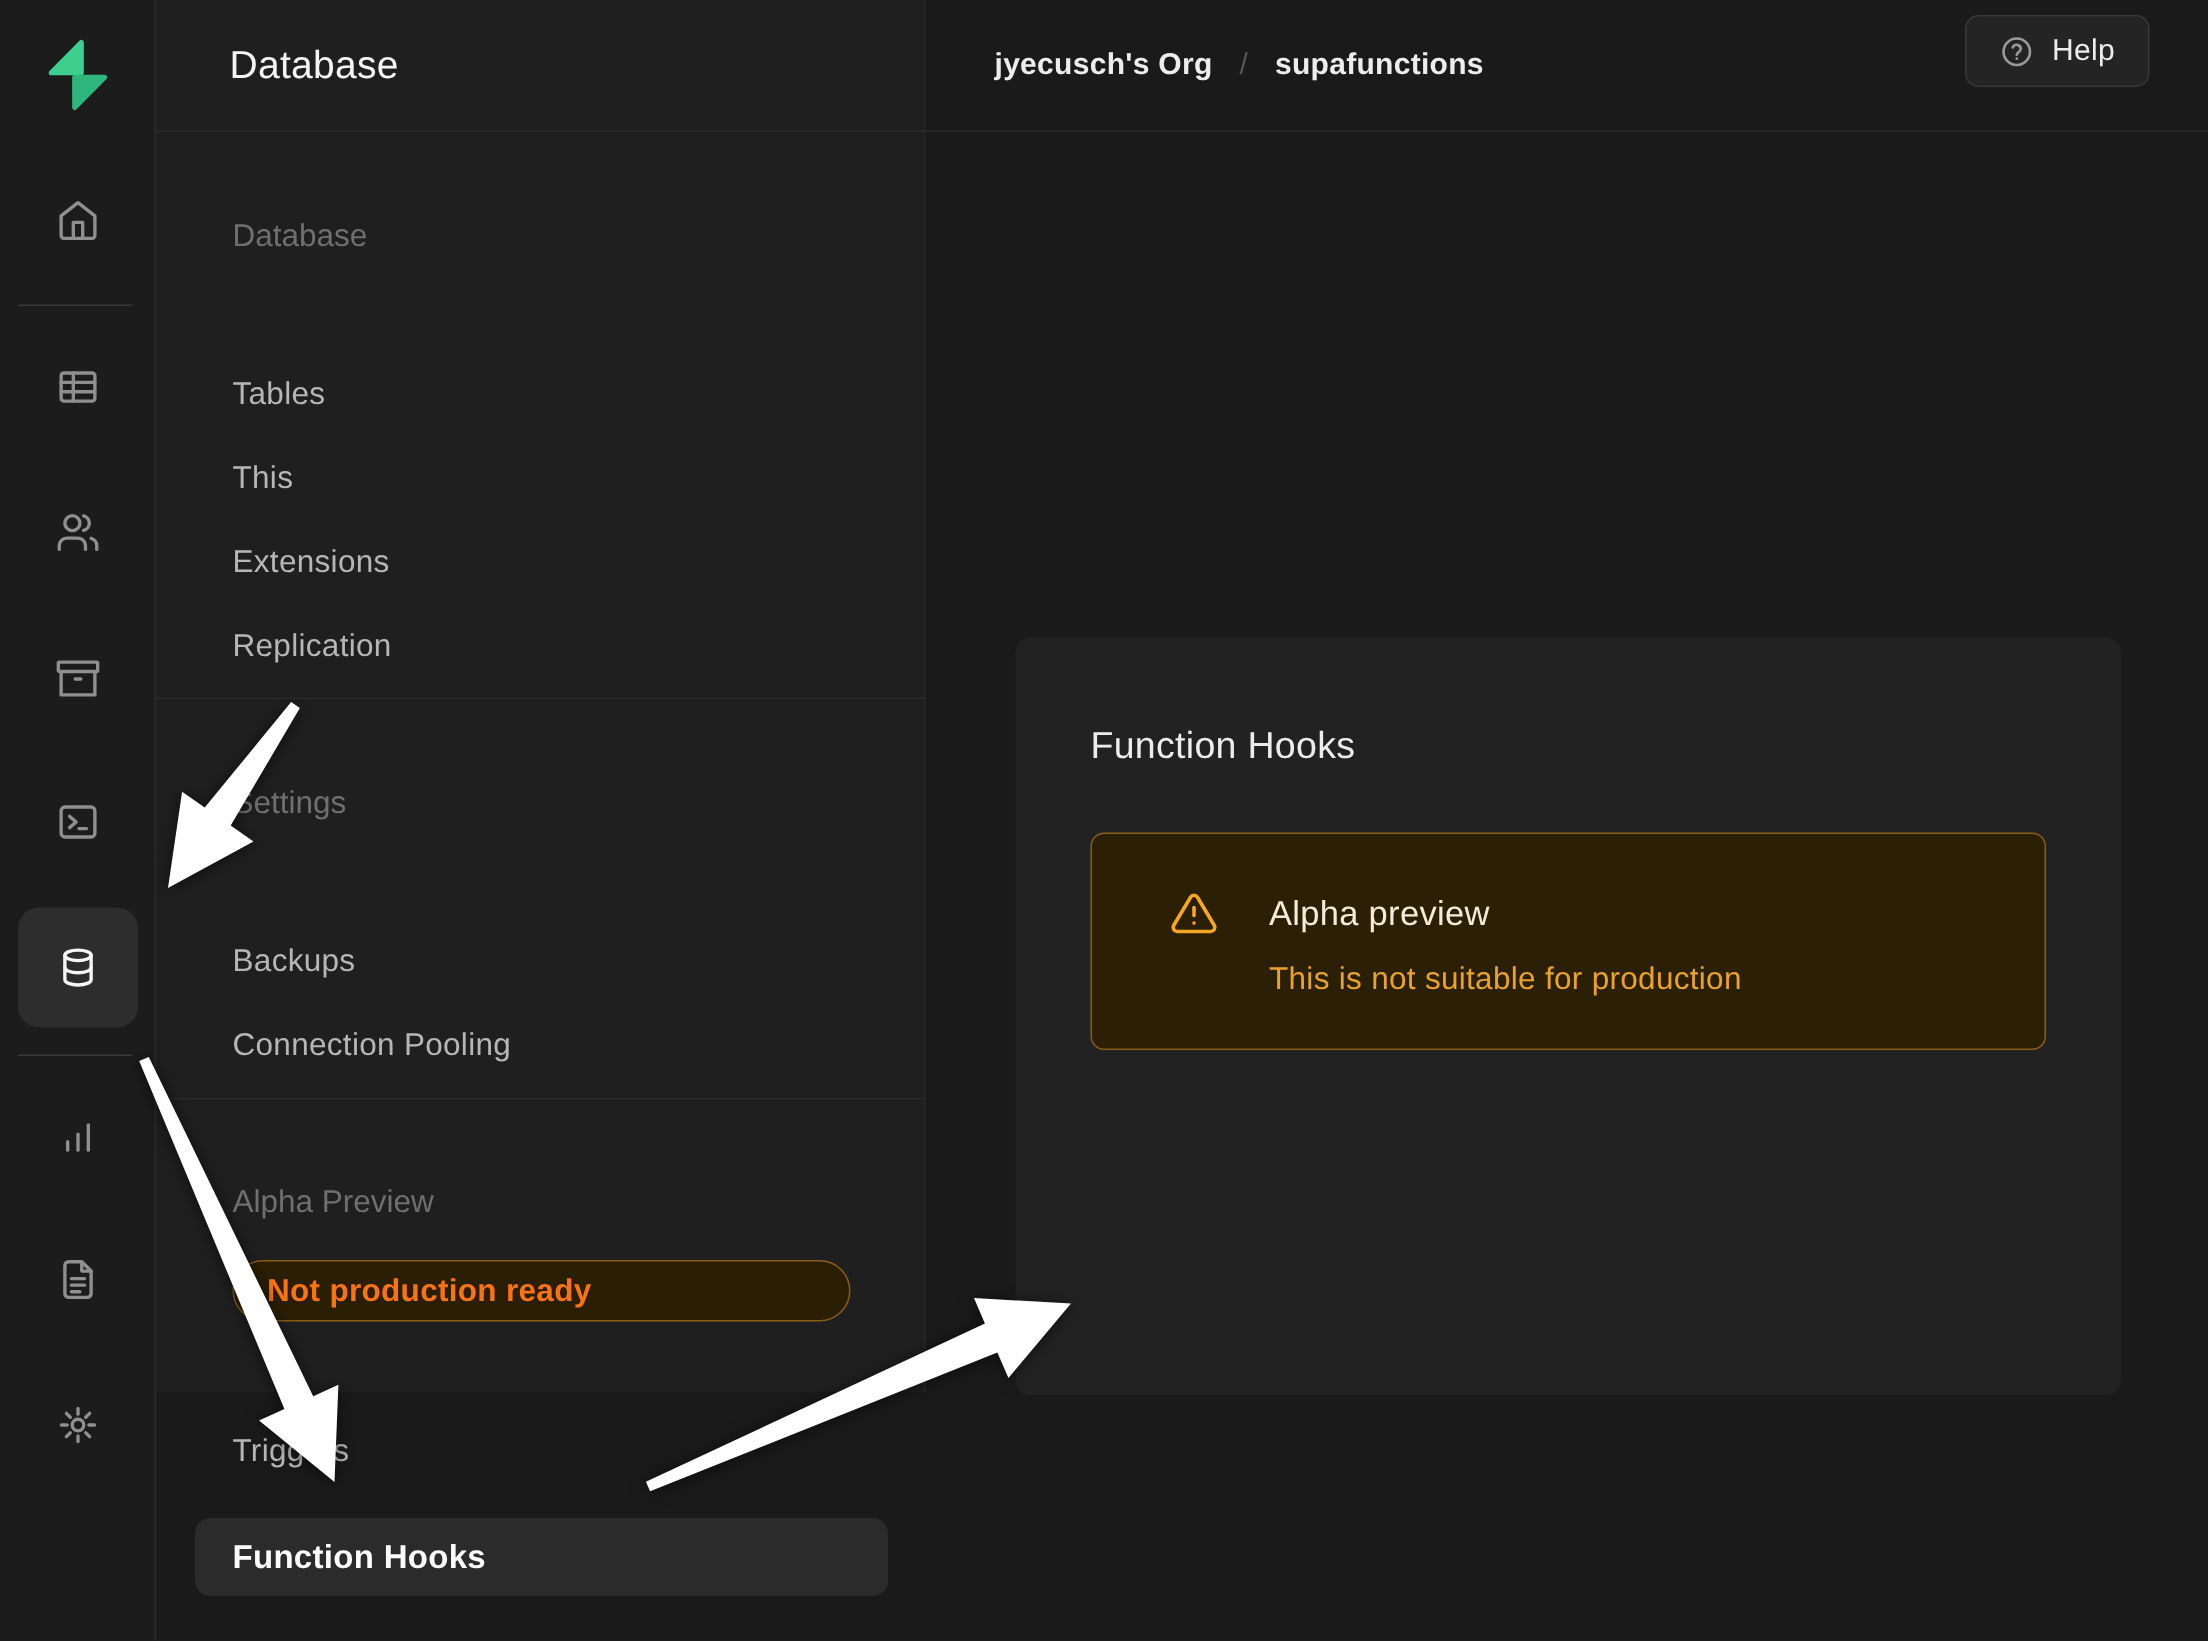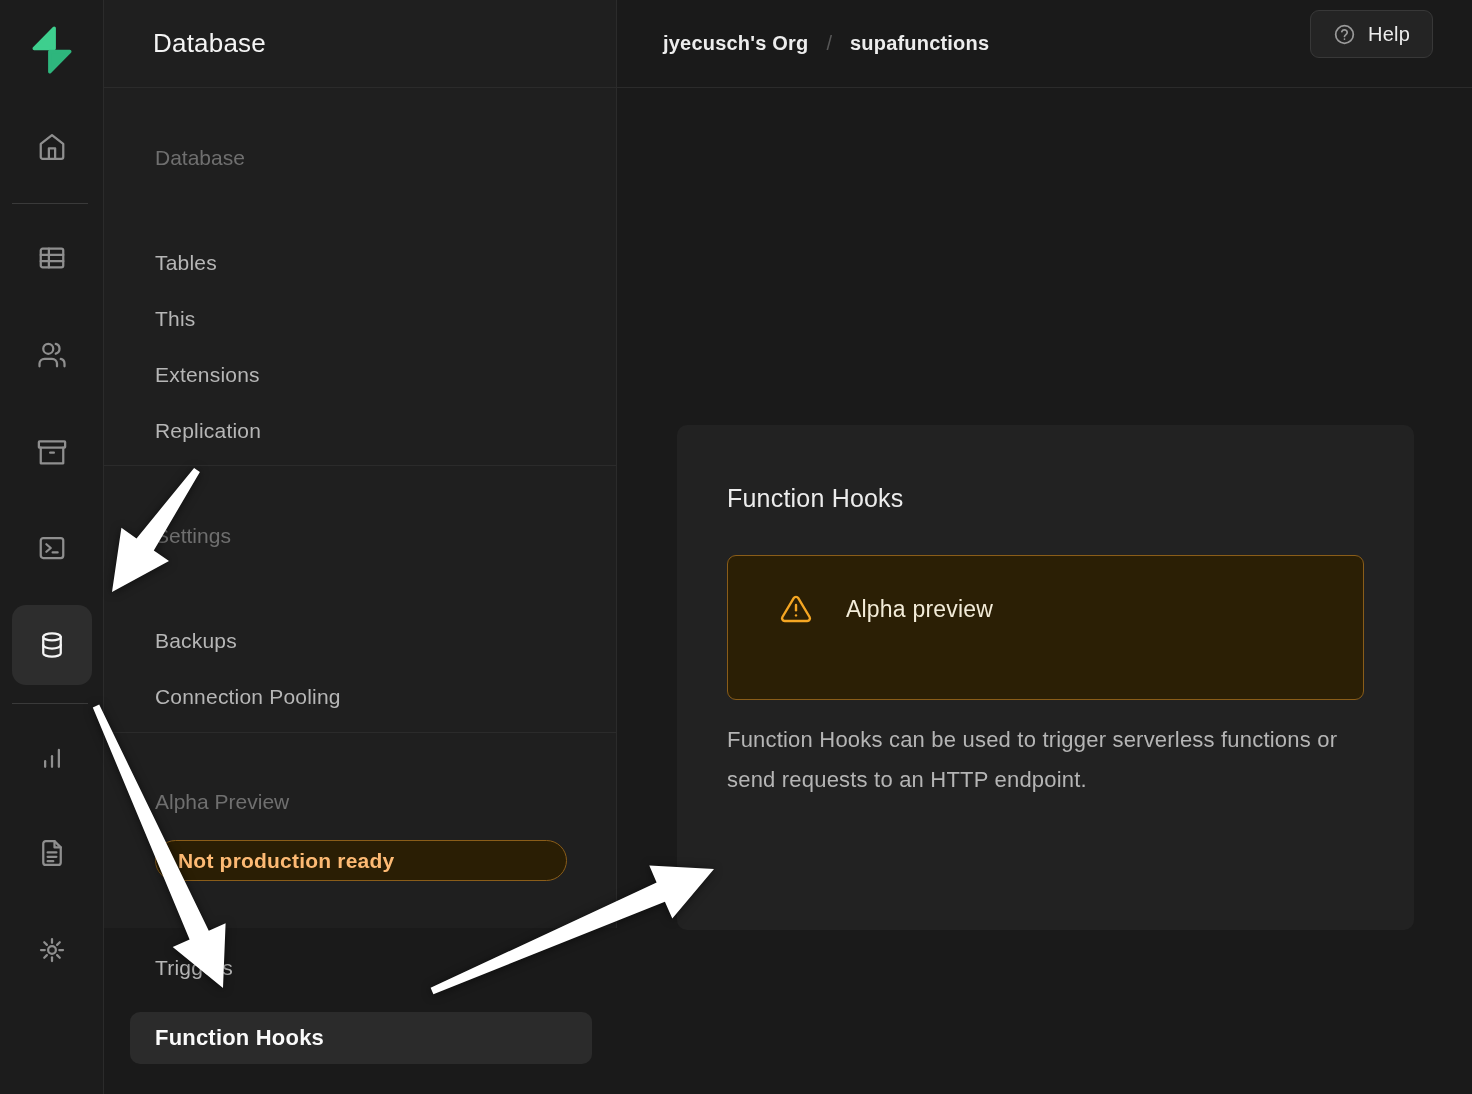--- a/index.html
+++ b/index.html
@@ -46,21 +46,21 @@
   }
   .nav-item {
     position:absolute; left:51px; transform:translateY(-50%);
     font-size:21px; color:#b6b6b6; cursor:pointer; letter-spacing:.2px;margin-top:41px;
   }
   .side-divider { position:absolute; left:0; width:100%; height:1px; background:#2b2b2b; }
   .alpha-badge {
     position:absolute; left:51px; top:840px; width:412px; height:41px;
     border:1px solid #8a5d19; background:#2a1e04; border-radius:21px;
     display:flex; align-items:center; padding-left:22px;
-    font-size:21px; font-weight:700; color:#fdba74; letter-spacing:.2px;
+    font-size:21px; font-weight:700; color:#f97316; letter-spacing:.2px;
   }
   .nav-selected {
     position:absolute; left:26px; top:1012px; width:462px; height:52px;
     background:#2b2b2b; border-radius:10px; display:flex; align-items:center;
     padding-left:25px; cursor:pointer;
   }
   .nav-selected span { font-size:22px; font-weight:700; color:#fafafa; letter-spacing:.2px; }
   
   .main {
     position:absolute; left:617px; top:0; width:855px; height:1094px; background:#1a1a1a;
@@ -272,23 +272,23 @@
 
     <div class="alert">
       <span class="alert-icon">
         <svg class="ic" viewBox="0 0 24 24" stroke-width="1.7">
           <path d="M10.29 3.86 1.82 18a2 2 0 0 0 1.71 3h16.94a2 2 0 0 0 1.71-3L13.71 3.86a2 2 0 0 0-3.42 0z"></path>
           <line x1="12" y1="9" x2="12" y2="13"></line>
           <line x1="12" y1="16.8" x2="12.01" y2="16.8"></line>
         </svg>
       </span>
       <div class="alert-title">Alpha preview</div>
+      <div class="alert-sub">This is not suitable for production</div>
     </div>
 
-    <p class="card-desc">Function Hooks can be used to trigger serverless functions or send requests to an HTTP endpoint.</p>
 
   </section>
 </main>
 
 <svg class="arrows" id="arrows-svg" viewBox="0 0 1472 1094">
     <polygon points="194.1,468.0 136.5,538.4 121.4,527.8 112.0,592.0 169.0,561.0 153.8,550.4 199.9,472.0" fill="#ffffff"></polygon>
     <polygon points="92.8,707.4 189.6,939.4 172.7,947.0 223.0,988.0 225.6,923.2 208.8,930.8 99.2,704.6" fill="#ffffff"></polygon>
     <polygon points="433.4,994.2 664.9,901.7 672.3,918.6 714.0,869.0 649.3,865.4 656.6,882.4 430.6,987.8" fill="#ffffff"></polygon>
   </svg>
 

